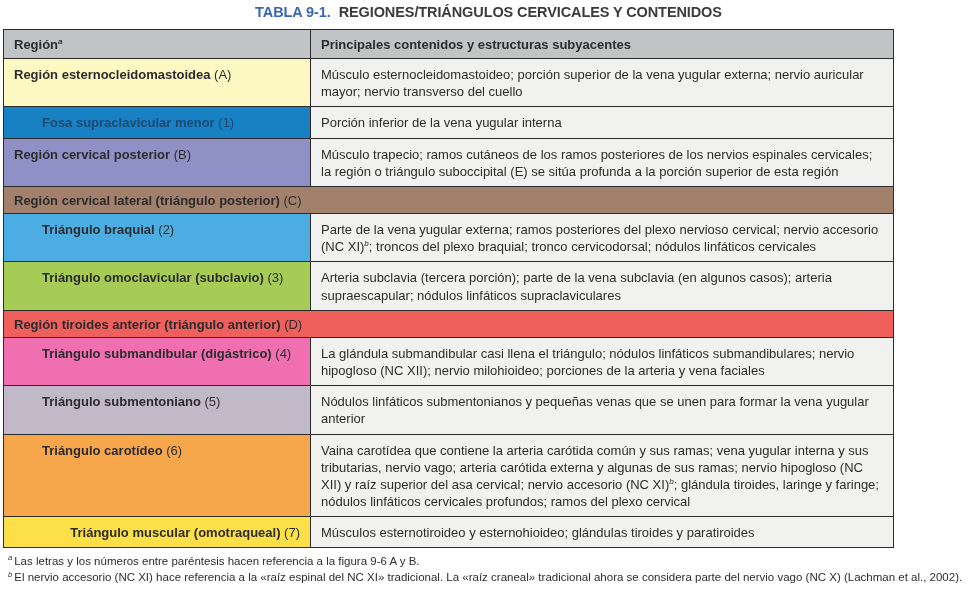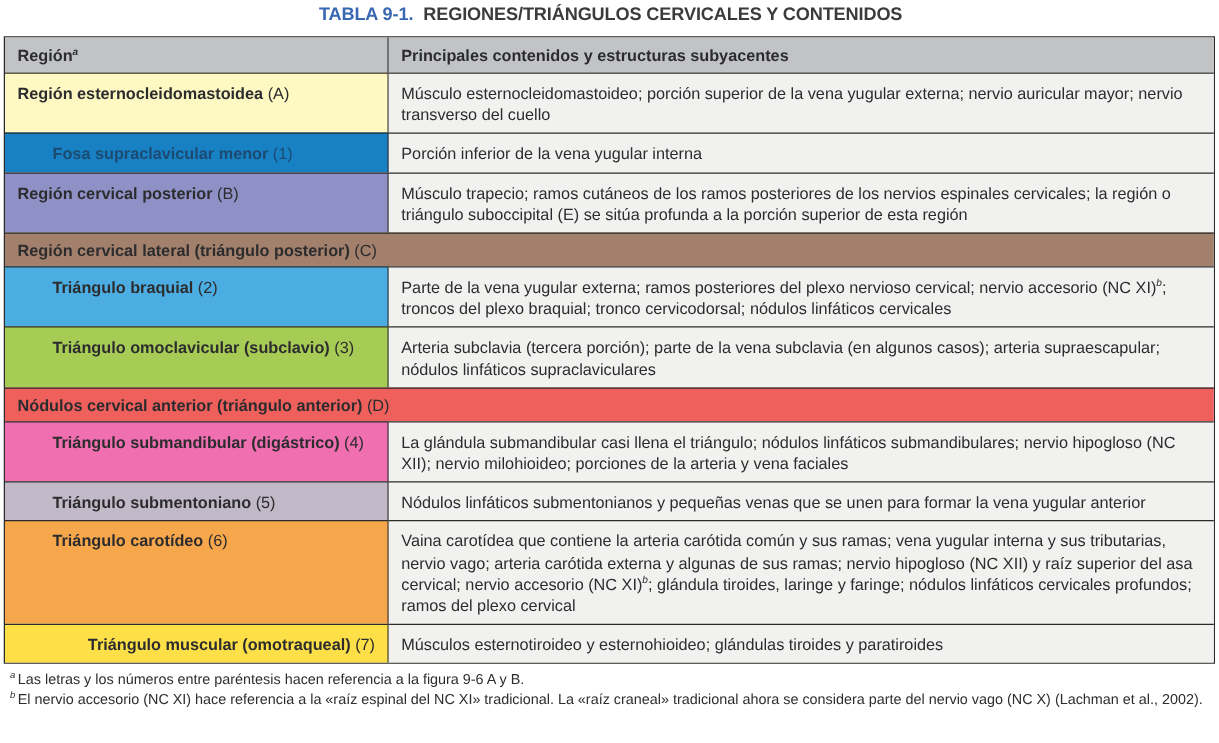--- a/index.html
+++ b/index.html
@@ -12,21 +12,21 @@
 
   .page { padding:3px 3px 0 3px; }
 
   
   .title-line { padding:1px 0 0 2px; font-size:14.5px; font-weight:bold; letter-spacing:-0.1px; white-space:nowrap;text-align:center; }
   .title-tag  { color:var(--title-blue); }
   .title-text { color:#3b3b3d; margin-left:8px; }
 
   
   .tbl {
-    margin-top:9px; width:969px;
+    margin-top:9px; width:891px;
     display:grid; grid-template-columns:307px 1fr;
     border:1.5px solid var(--border-dark);
     background:#ffffff;
   }
   .cell {
     border-top:1px solid var(--border-dark);
     font-size:13px; line-height:1.32; color:var(--text-dark);
   }
   .no-top { border-top:none; }
   .left-col { border-right:1px solid var(--border-dark); }
@@ -65,21 +65,21 @@
       <div class="cell content"><span>Músculo esternocleidomastoideo; porción superior de la vena yugular externa; nervio auricular mayor; nervio transverso del cuello</span></div>
       <div class="cell left-col region indent" style="background: rgb(23, 129, 196); color: rgb(28, 74, 113);"><span class="nm">Fosa supraclavicular menor</span><span class="sfx"> (1)</span></div>
       <div class="cell content"><span>Porción inferior de la vena yugular interna</span></div>
       <div class="cell left-col region" style="background: rgb(143, 145, 198);"><span class="nm">Región cervical posterior</span><span class="sfx"> (B)</span></div>
       <div class="cell content"><span>Músculo trapecio; ramos cutáneos de los ramos posteriores de los nervios espinales cervicales; la región o triángulo suboccipital (E) se sitúa profunda a la porción superior de esta región</span></div>
       <div class="cell band" style="background: rgb(163, 128, 108);"><span class="nm">Región cervical lateral (triángulo posterior)</span><span class="sfx"> (C)</span></div>
       <div class="cell left-col region indent" style="background: rgb(76, 173, 226);"><span class="nm">Triángulo braquial</span><span class="sfx"> (2)</span></div>
       <div class="cell content"><span>Parte de la vena yugular externa; ramos posteriores del plexo nervioso cervical; nervio accesorio (NC XI)</span><sup class="ref">b</sup><span>; troncos del plexo braquial; tronco cervicodorsal; nódulos linfáticos cervicales</span></div>
       <div class="cell left-col region indent" style="background: rgb(167, 204, 85);"><span class="nm">Triángulo omoclavicular (subclavio)</span><span class="sfx"> (3)</span></div>
       <div class="cell content"><span>Arteria subclavia (tercera porción); parte de la vena subclavia (en algunos casos); arteria supraescapular; nódulos linfáticos supraclaviculares</span></div>
-      <div class="cell band" style="background: rgb(239, 95, 92);"><span class="nm">Nódulos cervical anterior (triángulo anterior)</span><span class="sfx"> (D)</span></div>
+      <div class="cell band" style="background: rgb(239, 95, 92);"><span class="nm">Región tiroides anterior (triángulo anterior)</span><span class="sfx"> (D)</span></div>
       <div class="cell left-col region indent" style="background: rgb(239, 111, 176);"><span class="nm">Triángulo submandibular (digástrico)</span><span class="sfx"> (4)</span></div>
       <div class="cell content"><span>La glándula submandibular casi llena el triángulo; nódulos linfáticos submandibulares; nervio hipogloso (NC XII); nervio milohioideo; porciones de la arteria y vena faciales</span></div>
       <div class="cell left-col region indent" style="background: rgb(194, 185, 200);"><span class="nm">Triángulo submentoniano</span><span class="sfx"> (5)</span></div>
       <div class="cell content"><span>Nódulos linfáticos submentonianos y pequeñas venas que se unen para formar la vena yugular anterior</span></div>
       <div class="cell left-col region indent" style="background: rgb(247, 167, 75);"><span class="nm">Triángulo carotídeo</span><span class="sfx"> (6)</span></div>
       <div class="cell content"><span>Vaina carotídea que contiene la arteria carótida común y sus ramas; vena yugular interna y sus tributarias, nervio vago; arteria carótida externa y algunas de sus ramas; nervio hipogloso (NC XII) y raíz superior del asa cervical; nervio accesorio (NC XI)</span><sup class="ref">b</sup><span>; glándula tiroides, laringe y faringe; nódulos linfáticos cervicales profundos; ramos del plexo cervical</span></div>
       <div class="cell left-col region indent" style="background: #fde047; text-align: right;"><span class="nm">Triángulo muscular (omotraqueal)</span><span class="sfx"> (7)</span></div>
       <div class="cell content"><span>Músculos esternotiroideo y esternohioideo; glándulas tiroides y paratiroides</span></div>
     </div>
 

